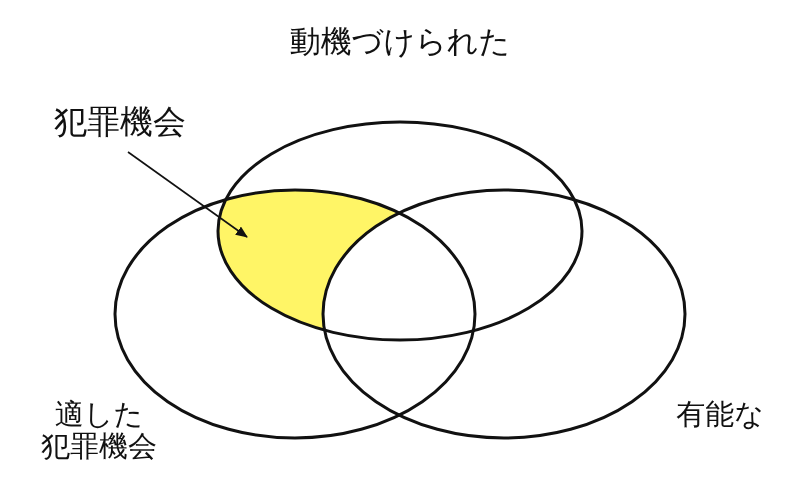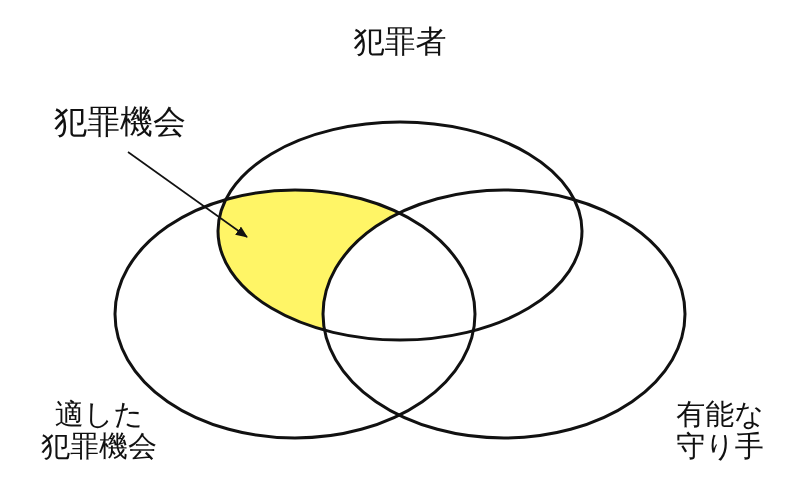--- a/index.html
+++ b/index.html
@@ -78,28 +78,27 @@
   </g>
 
   <ellipse cx="400" cy="231" rx="182" ry="109" fill="none" stroke="#111111" stroke-width="3"></ellipse>
   <ellipse cx="295" cy="314" rx="180" ry="124" fill="none" stroke="#111111" stroke-width="3"></ellipse>
   <ellipse cx="504" cy="314" rx="181" ry="124" fill="none" stroke="#111111" stroke-width="3"></ellipse>
 
   <line x1="128" y1="152" x2="247" y2="237" stroke="#111111" stroke-width="1.6" marker-end="url(#arrowhead)"></line>
 </svg>
 
 <div class="label label-top">
-  <span>犯罪者</span>
+  <span>動機づけられた</span>
 </div>
 
 <div class="label label-opportunity">
   <span>犯罪機会</span>
 </div>
 
 <div class="label label-target">
   <span>適した</span>
   <span>犯罪機会</span>
 </div>
 
 <div class="label label-guardian">
   <span>有能な</span>
-  <span>守り手</span>
 </div>
 
 </body></html>

